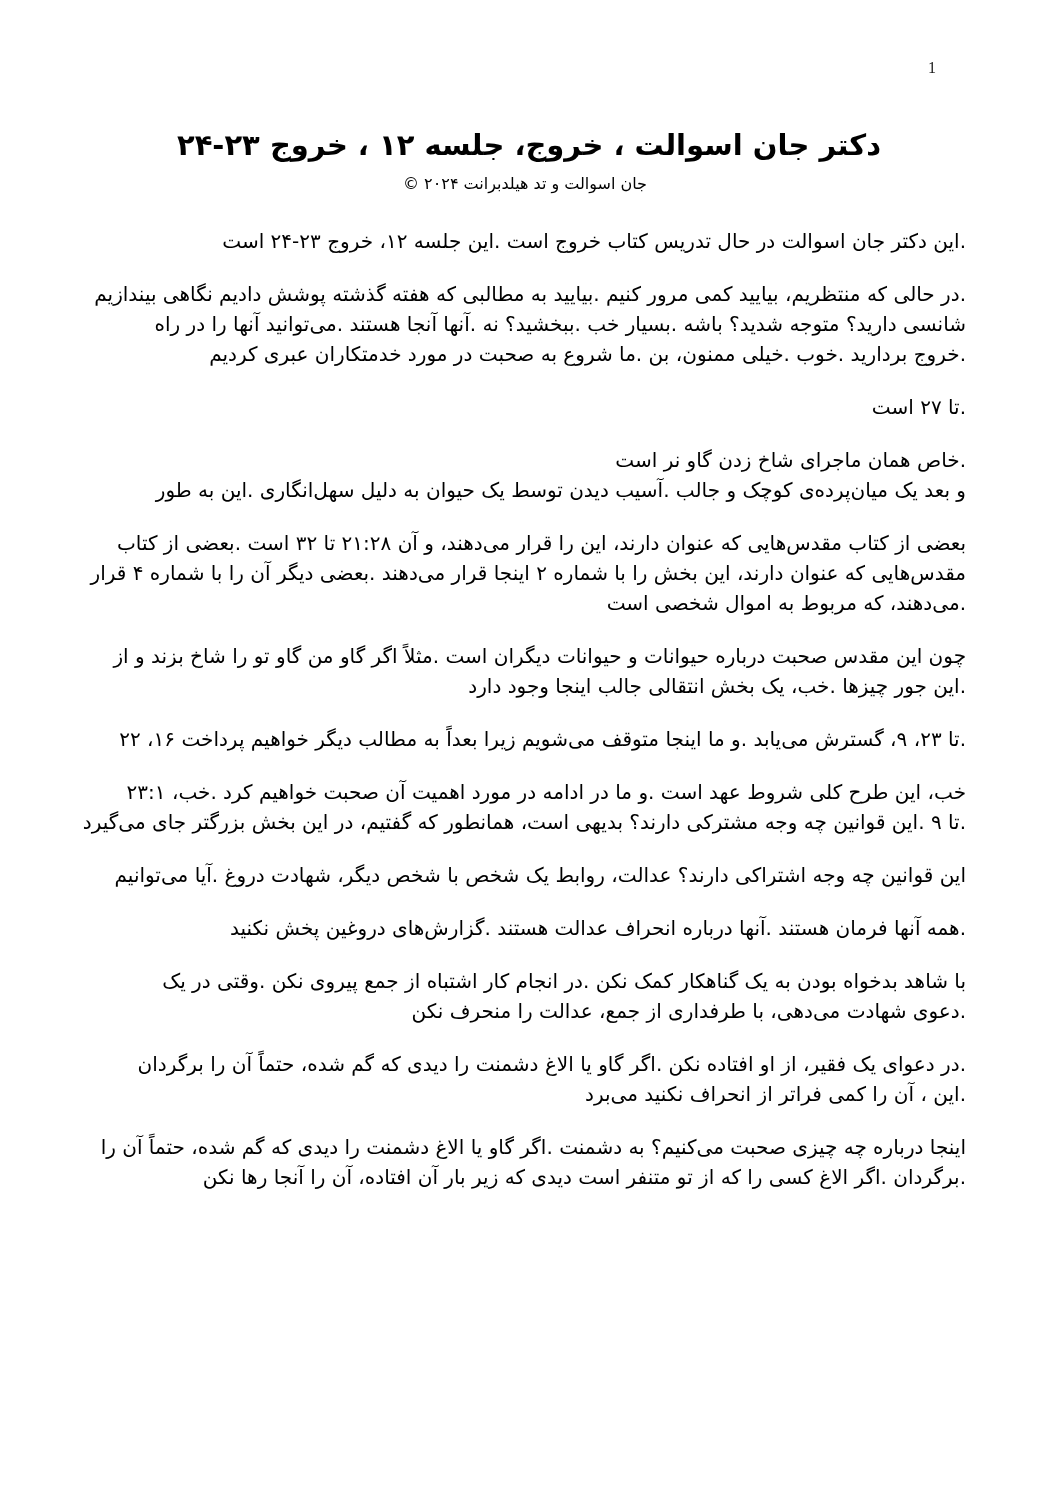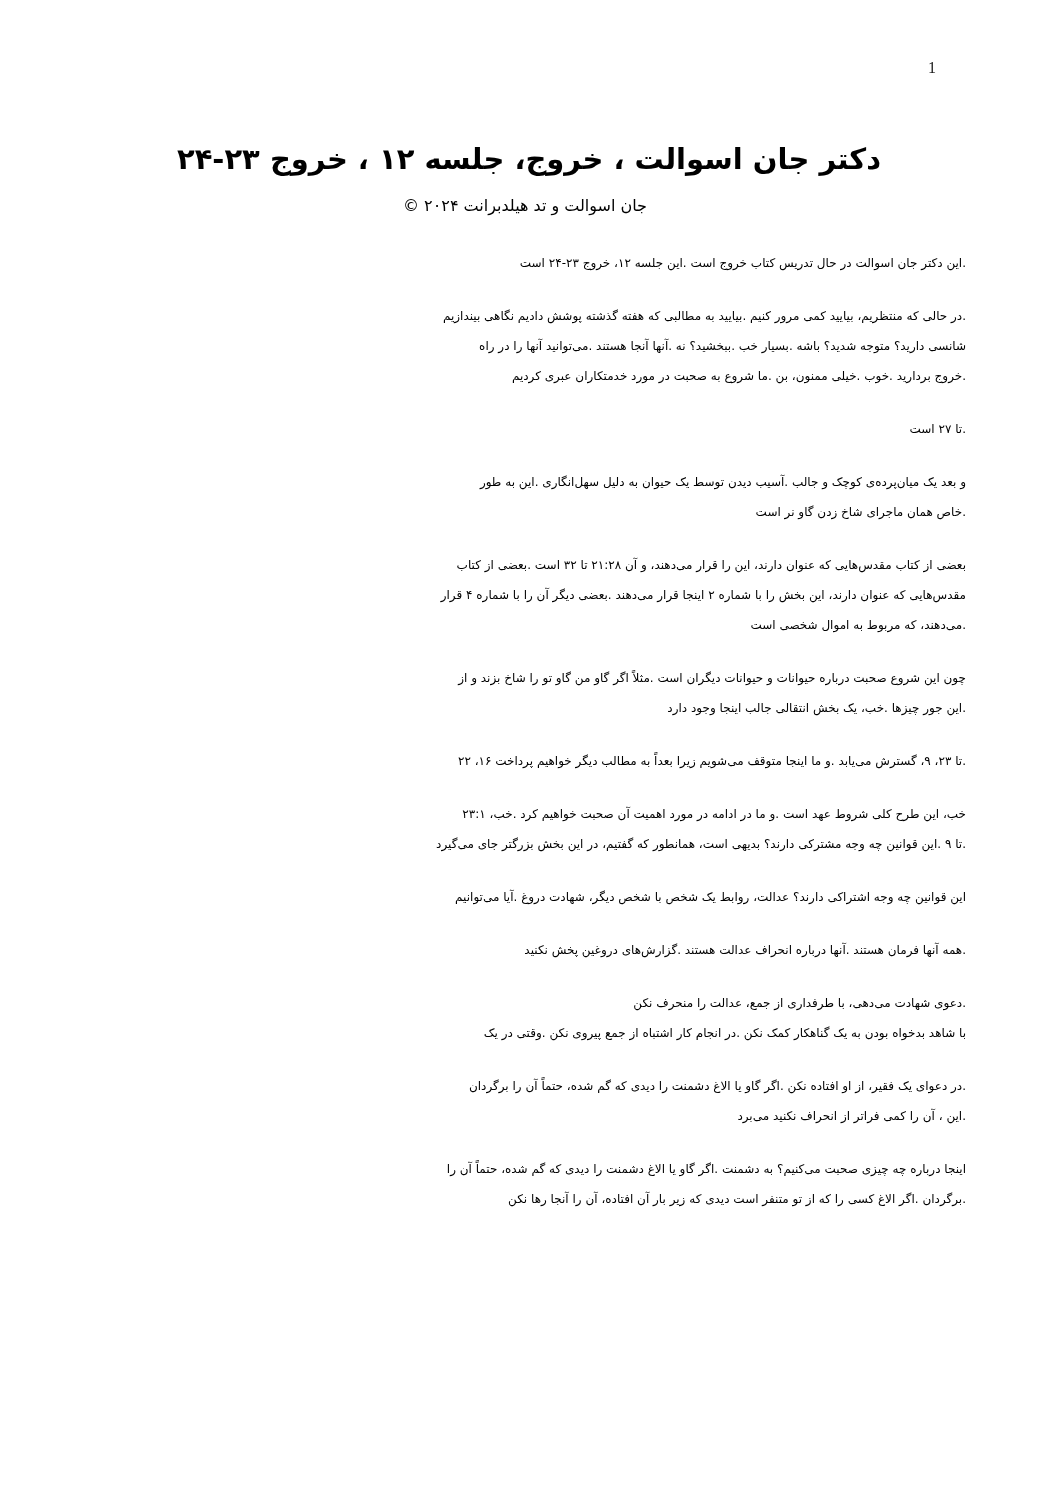--- a/index.html
+++ b/index.html
@@ -23,21 +23,21 @@
     font-family: "Liberation Serif", serif;
     font-size: 16px;
     line-height: 20px;
     color: #1a1a1a;
   }
   .header {
     padding-top: 124px;
     text-align: center;
   }
   .doc-title {
-    margin: 14px;
+    margin: 0;
     direction: rtl;
     font-size: 29px;
     font-weight: bold;
     line-height: 42px;
     letter-spacing: 0;
   }
   .byline {
     margin: 6px 8px 0 0;
     direction: rtl;
     font-size: 16px;
@@ -49,21 +49,21 @@
   }
   .para {
     margin: 0 0 23px 0;
     padding: 0;
   }
   .line {
     display: block;
     direction: rtl;
     text-align: right;
     white-space: nowrap;
-    font-size: 12px;
+    font-size: 20px;
     line-height: 30px;
   }
 </style>
 </head>
 <body>
 
 <div class="page">
 
   <div class="page-number">1</div>
 
@@ -82,32 +82,32 @@
       <span class="line">.در حالی که منتظریم، بیایید کمی مرور کنیم .بیایید به مطالبی که هفته گذشته پوشش دادیم نگاهی بیندازیم</span>
       <span class="line">شانسی دارید؟ متوجه شدید؟ باشه .بسیار خب .ببخشید؟ نه .آنها آنجا هستند .می‌توانید آنها را در راه</span>
       <span class="line">.خروج بردارید .خوب .خیلی ممنون، بن .ما شروع به صحبت در مورد خدمتکاران عبری کردیم</span>
     </p>
 
     <p class="para">
       <span class="line">.تا ۲۷ است</span>
     </p>
 
     <p class="para">
+      <span class="line">.خاص همان ماجرای شاخ زدن گاو نر است</span>
       <span class="line">و بعد یک میان‌پرده‌ی کوچک و جالب .آسیب دیدن توسط یک حیوان به دلیل سهل‌انگاری .این به طور</span>
-      <span class="line">.خاص همان ماجرای شاخ زدن گاو نر است</span>
     </p>
 
     <p class="para">
       <span class="line">بعضی از کتاب مقدس‌هایی که عنوان دارند، این را قرار می‌دهند، و آن ۲۱:۲۸ تا ۳۲ است .بعضی از کتاب</span>
       <span class="line">مقدس‌هایی که عنوان دارند، این بخش را با شماره ۲ اینجا قرار می‌دهند .بعضی دیگر آن را با شماره ۴ قرار</span>
       <span class="line">.می‌دهند، که مربوط به اموال شخصی است</span>
     </p>
 
     <p class="para">
-      <span class="line">چون این شروع صحبت درباره حیوانات و حیوانات دیگران است .مثلاً اگر گاو من گاو تو را شاخ بزند و از</span>
+      <span class="line">چون این مقدس صحبت درباره حیوانات و حیوانات دیگران است .مثلاً اگر گاو من گاو تو را شاخ بزند و از</span>
       <span class="line">.این جور چیزها .خب، یک بخش انتقالی جالب اینجا وجود دارد</span>
     </p>
 
     <p class="para">
       <span class="line">.تا ۲۳، ۹، گسترش می‌یابد .و ما اینجا متوقف می‌شویم زیرا بعداً به مطالب دیگر خواهیم پرداخت ۱۶، ۲۲</span>
     </p>
 
     <p class="para">
       <span class="line">خب، این طرح کلی شروط عهد است .و ما در ادامه در مورد اهمیت آن صحبت خواهیم کرد .خب، ۲۳:۱</span>
       <span class="line">.تا ۹ .این قوانین چه وجه مشترکی دارند؟ بدیهی است، همانطور که گفتیم، در این بخش بزرگتر جای می‌گیرد</span>
@@ -115,22 +115,22 @@
 
     <p class="para">
       <span class="line">این قوانین چه وجه اشتراکی دارند؟ عدالت، روابط یک شخص با شخص دیگر، شهادت دروغ .آیا می‌توانیم</span>
     </p>
 
     <p class="para">
       <span class="line">.همه آنها فرمان هستند .آنها درباره انحراف عدالت هستند .گزارش‌های دروغین پخش نکنید</span>
     </p>
 
     <p class="para">
+      <span class="line">با شاهد بدخواه بودن به یک گناهکار کمک نکن .در انجام کار اشتباه از جمع پیروی نکن .وقتی در یک</span>
       <span class="line">.دعوی شهادت می‌دهی، با طرفداری از جمع، عدالت را منحرف نکن</span>
-      <span class="line">با شاهد بدخواه بودن به یک گناهکار کمک نکن .در انجام کار اشتباه از جمع پیروی نکن .وقتی در یک</span>
     </p>
 
     <p class="para">
       <span class="line">.در دعوای یک فقیر، از او افتاده نکن .اگر گاو یا الاغ دشمنت را دیدی که گم شده، حتماً آن را برگردان</span>
       <span class="line">.این ، آن را کمی فراتر از انحراف نکنید می‌برد</span>
     </p>
 
     <p class="para">
       <span class="line">اینجا درباره چه چیزی صحبت می‌کنیم؟ به دشمنت .اگر گاو یا الاغ دشمنت را دیدی که گم شده، حتماً آن را</span>
       <span class="line">.برگردان .اگر الاغ کسی را که از تو متنفر است دیدی که زیر بار آن افتاده، آن را آنجا رها نکن</span>

